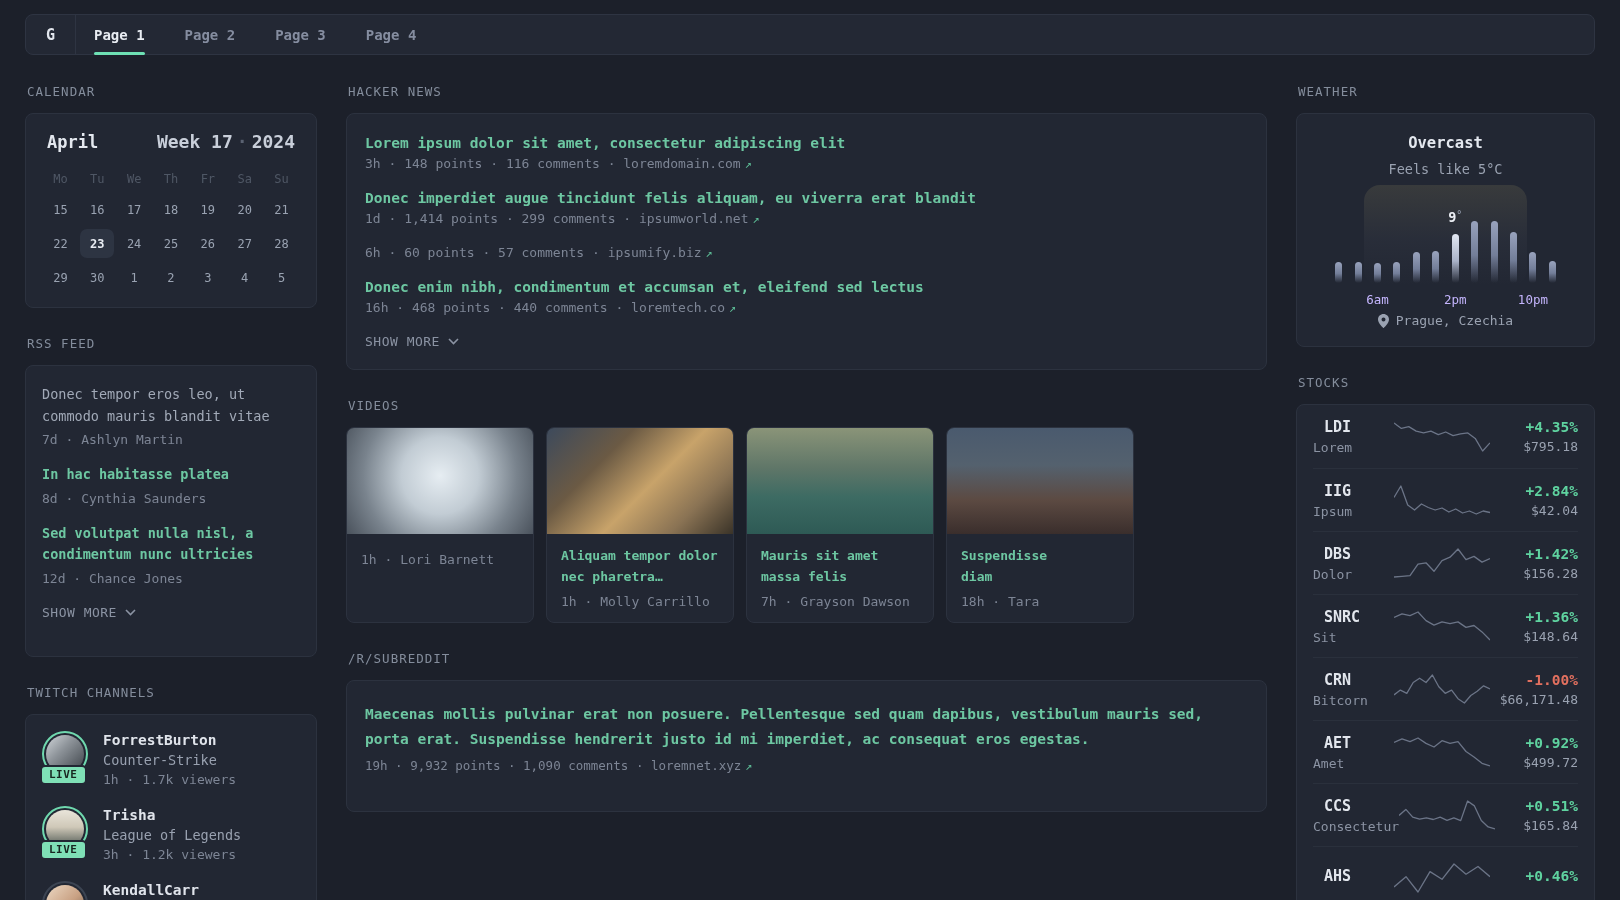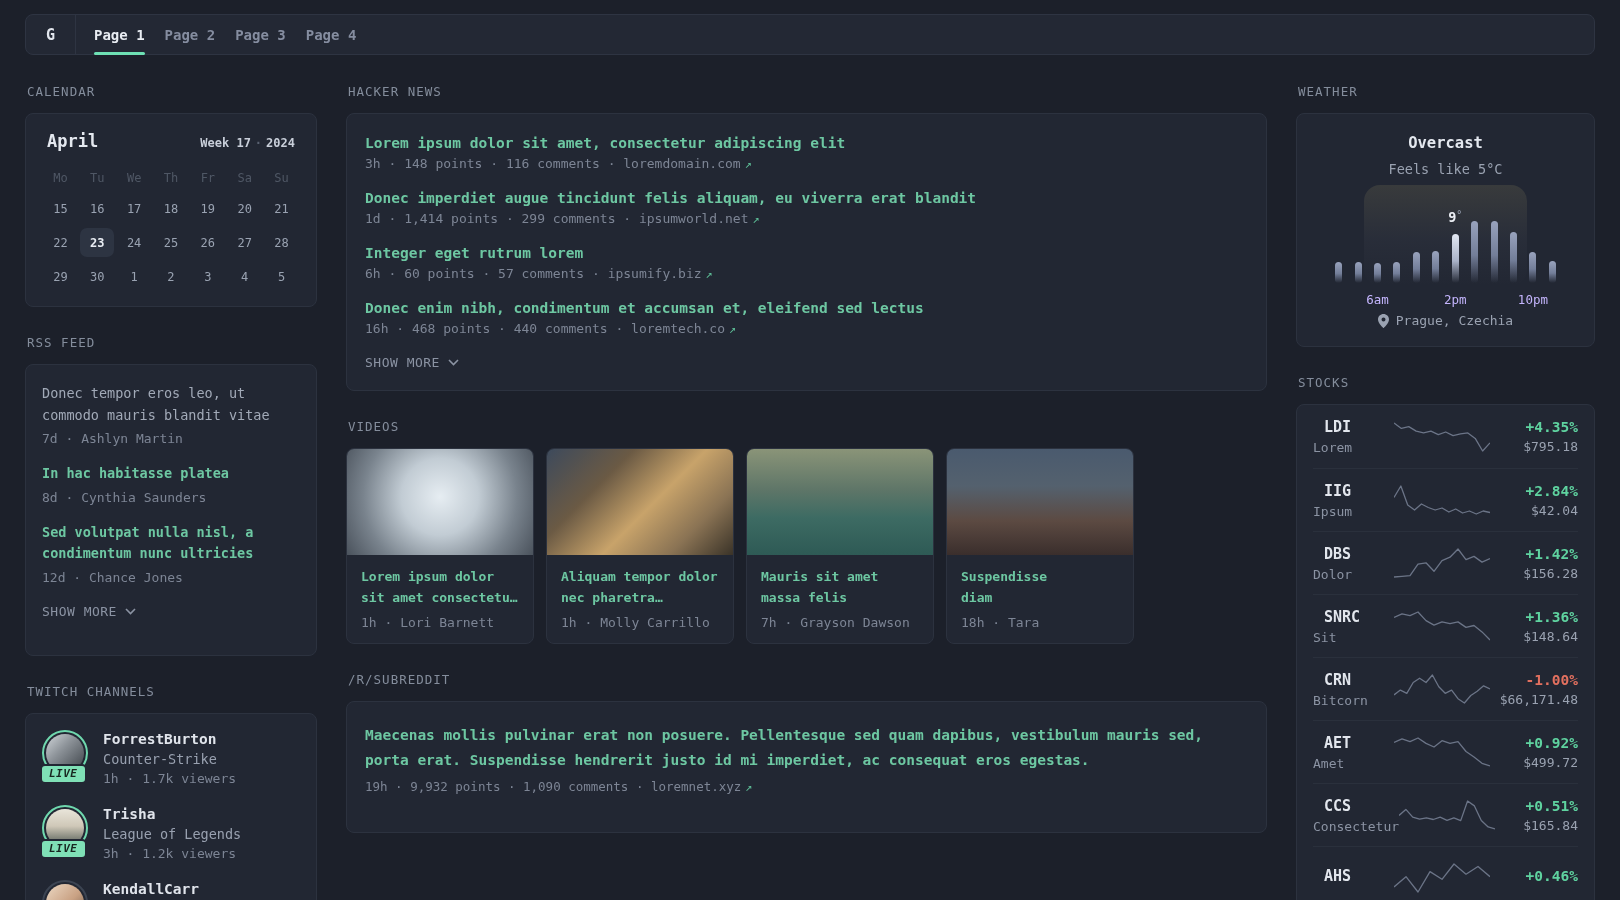--- a/index.html
+++ b/index.html
@@ -14,21 +14,21 @@
 
   
   .topbar {
     height:41px; background:#232834; border:1px solid #2e3442; border-radius:8px;
     display:flex; align-items:stretch; margin-bottom:29px;
   }
   .logo-box {
     width:50px; display:flex; align-items:center; justify-content:center;
     font-size:15px; font-weight:bold; color:#e2e6ed; border-right:1px solid #2e3442;
   }
-  .tabs { display:flex; gap:20px; margin-left:18px; }
+  .tabs { display:flex; gap:40px; margin-left:18px; }
   .tab {
     position:relative; display:flex; align-items:center; background:none; border:none;
     font-family:inherit; font-size:14px; font-weight:bold; color:#858da0; cursor:pointer; padding:0;
   }
   .tab.active { color:#e8ecf2; }
   .tab.active::after {
     content:""; position:absolute; left:0; right:0; bottom:-1px; height:3px;
     background:#6ee0b4; border-radius:2px;
   }
 
@@ -44,21 +44,21 @@
   .show-more {
     display:flex; align-items:center; gap:8px; margin-top:19px;
     color:#8b93a3; font-size:13px; letter-spacing:0.5px; cursor:pointer;
   }
   .chev { stroke:#8b93a3; fill:none; stroke-width:1.6; }
 
   
   .calendar-card { padding:17px 16px 14px; }
   .cal-head { display:flex; justify-content:space-between; align-items:baseline; padding:0 5px; }
   .cal-month { color:#e4e8ef; font-size:17px; font-weight:bold; }
-  .cal-wy { color:#c9cfda; font-size:12px; font-weight:bold; }
+  .cal-wy { color:#c9cfda; font-size:18px; font-weight:bold; }
   .cal-wy .dot { color:#5a6272; margin:0 4px; }
   .cal-grid { display:grid; grid-template-columns:repeat(7,1fr); row-gap:3px; margin-top:16px; text-align:center; }
   .cal-dow { color:#4f5765; font-size:12px; height:22px; line-height:22px; }
   .cal-day { display:flex; align-items:center; justify-content:center; height:31px; }
   .cal-day span {
     display:inline-flex; align-items:center; justify-content:center;
     width:34px; height:29px; border-radius:7px; color:#9aa3b2; font-size:12px;
   }
   .cal-day.selected span { background:#2d3442; color:#e8ecf2; font-weight:bold; }
 
@@ -76,21 +76,21 @@
   .tw-ring {
     width:46px; height:46px; border-radius:50%; border:2px solid #3c4452; padding:2px;
   }
   .tw-row.is-live .tw-ring { border-color:#6fd8ae; }
   .tw-avatar { width:100%; height:100%; border-radius:50%; background:#555; }
   .live-badge {
     display:none; position:absolute; bottom:-8px; left:-2px;
     background:#7fe0b6; color:#182620; font-size:11px; font-weight:bold;
     padding:1px 7px 2px; border-radius:5px; border:2px solid #222733; letter-spacing:0.5px;
   }
-  .tw-row.is-live .live-badge { display:block;font-style:italic; }
+  .tw-row.is-live .live-badge { display:block; }
   .tw-name { color:#e0e4eb; font-size:14.5px; font-weight:bold; margin-top:1px; cursor:pointer; }
   .tw-game { color:#99a1b0; font-size:13.5px; margin-top:4px; }
   .tw-meta { color:#7d8595; font-size:13px; margin-top:4px; }
 
   
   .hn-card { padding:21px 18px 20px; }
   .hn-item + .hn-item { margin-top:19px; }
   .hn-title { color:#6dc7a2; font-size:14.5px; font-weight:bold; cursor:pointer; }
   .hn-meta { color:#7d8595; font-size:13px; margin-top:5px; }
 
@@ -390,21 +390,20 @@
                 <div class="hn-meta"><span>3h · 148 points · 116 comments · loremdomain.com</span><span class="ext-arrow">↗</span></div>
               </div>
 
               <div class="hn-item">
                 <div class="hn-title">Donec imperdiet augue tincidunt felis aliquam, eu viverra erat blandit</div>
                 <div class="hn-meta"><span>1d · 1,414 points · 299 comments · ipsumworld.net</span><span class="ext-arrow">↗</span></div>
               </div>
 
 
               <div class="hn-item">
-                <div class="hn-title">Integer eget rutrum lorem</div>
                 <div class="hn-meta"><span>6h · 60 points · 57 comments · ipsumify.biz</span><span class="ext-arrow">↗</span></div>
               </div>
 
               <div class="hn-item">
                 <div class="hn-title">Donec enim nibh, condimentum et accumsan et, eleifend sed lectus</div>
                 <div class="hn-meta"><span>16h · 468 points · 440 comments · loremtech.co</span><span class="ext-arrow">↗</span></div>
               </div>
             </div>
           <div class="show-more">
             <span>SHOW MORE</span>
@@ -416,22 +415,20 @@
       </section>
 
       <section class="section">
         <h2 class="section-label">VIDEOS</h2>
         <div class="video-strip">
           <div class="video-track">
 
               <div class="video-card">
                 <div class="video-thumb" style="background: radial-gradient(circle at 50% 45%, rgb(230, 237, 242) 0%, rgb(194, 204, 212) 35%, rgb(121, 131, 141) 70%, rgb(74, 82, 92) 100%);"></div>
                 <div class="video-body">
-                  <div class="video-title">Lorem ipsum dolor
-sit amet consectetu…</div>
                   <div class="video-meta">1h · Lori Barnett</div>
                 </div>
               </div>
 
               <div class="video-card">
                 <div class="video-thumb" style="background: linear-gradient(135deg, rgb(61, 74, 92) 0%, rgb(107, 90, 68) 30%, rgb(200, 163, 106) 55%, rgb(138, 115, 84) 78%, rgb(58, 51, 40) 100%);"></div>
                 <div class="video-body">
                   <div class="video-title">Aliquam tempor dolor
 nec pharetra…</div>
                   <div class="video-meta">1h · Molly Carrillo</div>

